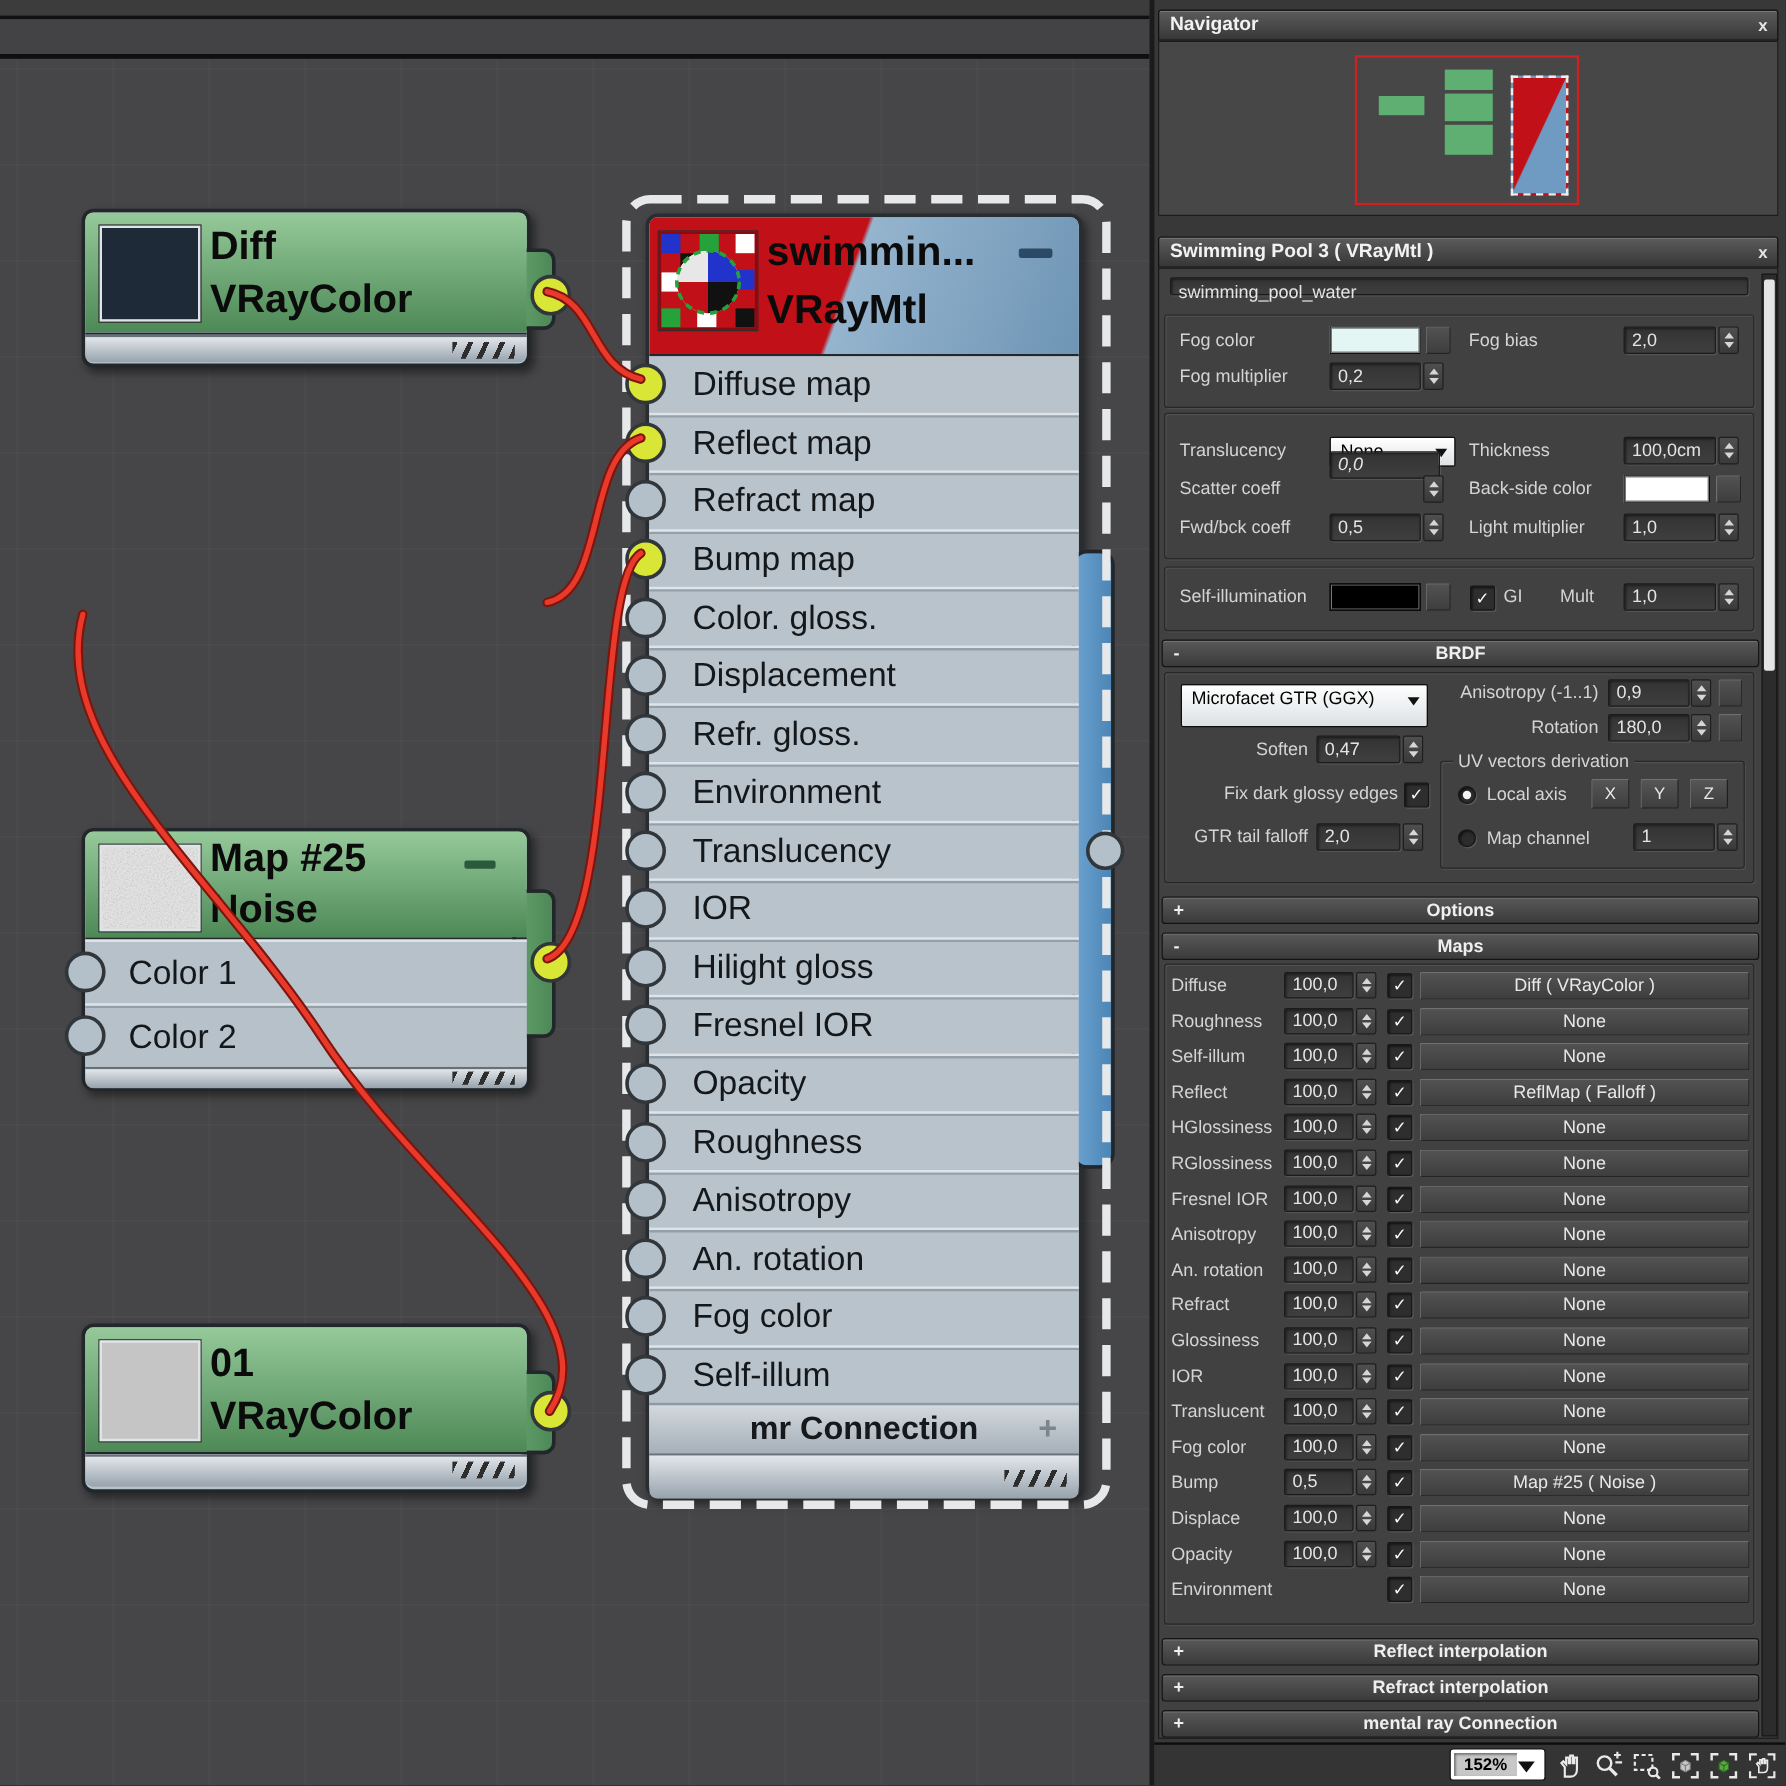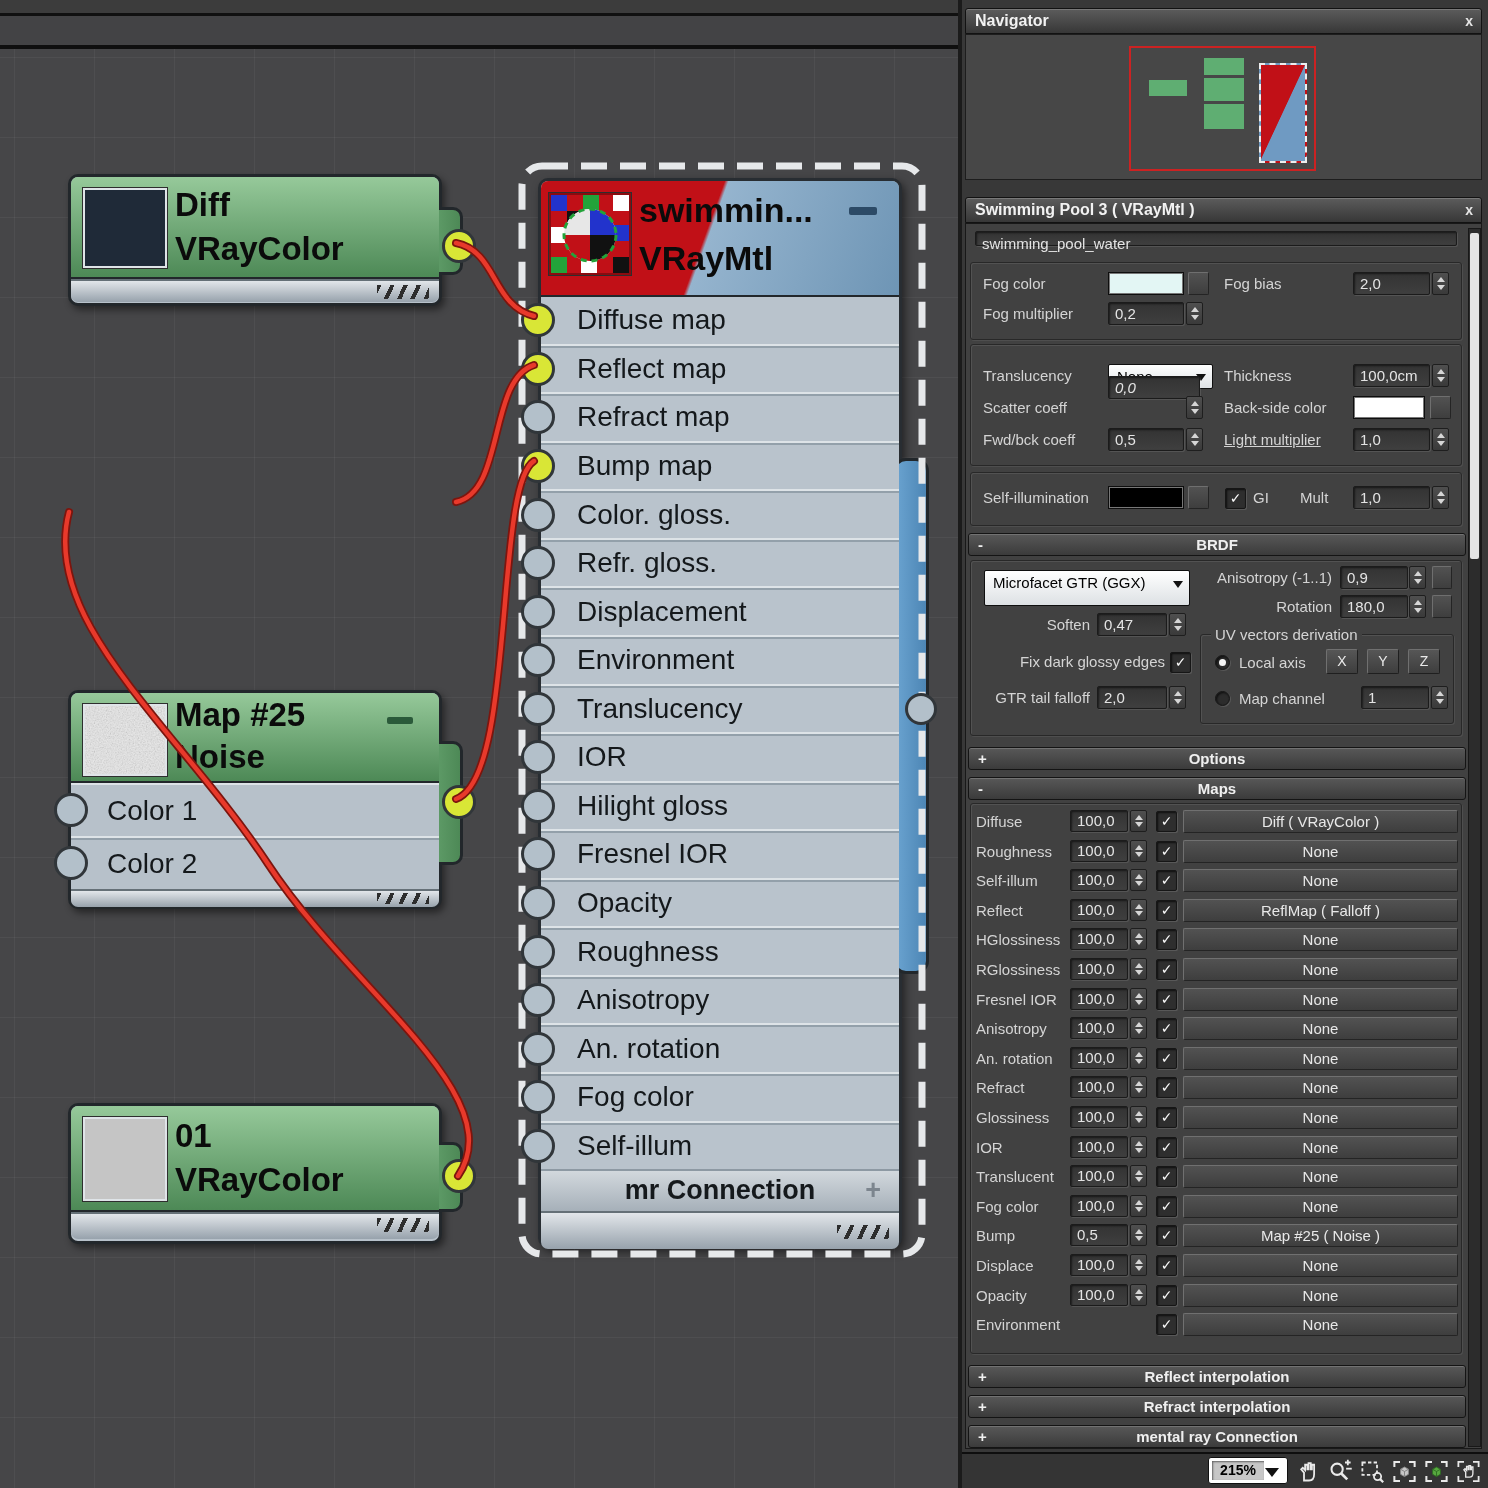--- a/index.html
+++ b/index.html
@@ -220,25 +220,25 @@
           <div class="slot">
             <span class="socket on" style="left: -20px; top: 50%; margin-top: -17px;"></span>
             <span>Bump map</span>
           </div>
           <div class="slot">
             <span class="socket off" style="left: -20px; top: 50%; margin-top: -17px;"></span>
             <span>Color. gloss.</span>
           </div>
           <div class="slot">
             <span class="socket off" style="left: -20px; top: 50%; margin-top: -17px;"></span>
+            <span>Displacement</span>
+          </div>
+          <div class="slot">
+            <span class="socket off" style="left: -20px; top: 50%; margin-top: -17px;"></span>
             <span>Refr. gloss.</span>
-          </div>
-          <div class="slot">
-            <span class="socket off" style="left: -20px; top: 50%; margin-top: -17px;"></span>
-            <span>Displacement</span>
           </div>
           <div class="slot">
             <span class="socket off" style="left: -20px; top: 50%; margin-top: -17px;"></span>
             <span>Environment</span>
           </div>
           <div class="slot">
             <span class="socket off" style="left: -20px; top: 50%; margin-top: -17px;"></span>
             <span>Translucency</span>
           </div>
           <div class="slot">
@@ -362,21 +362,21 @@
       </div>
     <div class="lbl" style="left:262px;top:396px;">Back-side color</div>
     <div class="swatch" style="left: 391px; top: 396px; width: 72px; height: 23px; position: absolute; background: rgb(255, 255, 255);"></div>
     <div class="mapbtn" style="left:468px;top:396px;width:21px;height:23px;position:absolute;"></div>
     <div class="lbl" style="left:21px;top:428px;">Fwd/bck coeff</div>
     <div class="field" style="left:146px;top:428px;width:76px;position:absolute;">0,5</div>
     <div class="spin" style="left:224px;top:428px;position:absolute;">
         <span class="tu"></span>
         <span class="td"></span>
       </div>
-    <div class="lbl" style="left:262px;top:428px;text-decoration:underline;">Light multiplier</div>
+    <div class="lbl" style="left:262px;top:428px;">Light multiplier</div>
     <div class="field" style="left:391px;top:428px;width:77px;position:absolute;">1,0</div>
     <div class="spin" style="left:470px;top:428px;position:absolute;">
         <span class="tu"></span>
         <span class="td"></span>
       </div>
 
     <div class="groupbox" style="left:8px;top:472px;width:490px;height:52px;"></div>
     <div class="lbl" style="left:21px;top:486px;">Self-illumination</div>
     <div class="swatch" style="left: 146px; top: 486px; width: 76px; height: 23px; position: absolute; background: rgb(0, 0, 0);"></div>
     <div class="mapbtn" style="left:226px;top:486px;width:21px;height:23px;position:absolute;"></div>
@@ -603,21 +603,21 @@
       <span class="rollsym">+</span>
       <span>Refract interpolation</span>
     </div>
     <div class="rollhead" style="top:1425px;position:absolute;">
       <span class="rollsym">+</span>
       <span>mental ray Connection</span>
     </div>
 
     <div id="statusbar">
       <div style="position:absolute;left:246px;top:3px;width:80px;height:27px;background:#fff;border-radius:3px;border:1px solid #111;box-sizing:border-box;">
-        <div style="position:absolute;left:3px;top:3px;width:52px;height:19px;background:#c7c7c7;box-shadow:inset 1px 1px 2px rgba(0,0,0,.5);color:#000;font-size:14px;font-weight:bold;text-align:center;line-height:19px;">215%</div>
+        <div style="position:absolute;left:3px;top:3px;width:52px;height:19px;background:#c7c7c7;box-shadow:inset 1px 1px 2px rgba(0,0,0,.5);color:#000;font-size:14px;font-weight:bold;text-align:center;line-height:19px;">152%</div>
         <div style="position:absolute;right:8px;top:10px;width:0;height:0;border-left:7px solid transparent;border-right:7px solid transparent;border-top:9px solid #111;"></div>
       </div>
       <svg class="sicon" style="left:333px;" viewBox="0 0 24 24">
           <path d="M8 20 v-7 l-2.5-3 1.4-1.4 2.1 2.1 V6 h2 v4 h1 V4.5 h2 V10 h1 V6 h2 v8.5 c0 3-1.5 5.5-4.5 5.5z" fill="none" stroke="#e9e9e9" stroke-width="1.6"></path>
         </svg>
       <svg class="sicon" style="left:365px;" viewBox="0 0 24 24">
           <circle cx="9" cy="10" r="5" fill="none" stroke="#e9e9e9" stroke-width="1.8"></circle>
           <line x1="12.5" y1="13.5" x2="18" y2="19" stroke="#e9e9e9" stroke-width="2.4"></line>
           <path d="M16 4 h5 M18.5 1.5 v5" stroke="#e9e9e9" stroke-width="1.6"></path>
           <path d="M17 9.5 h5" stroke="#e9e9e9" stroke-width="1.6"></path>

